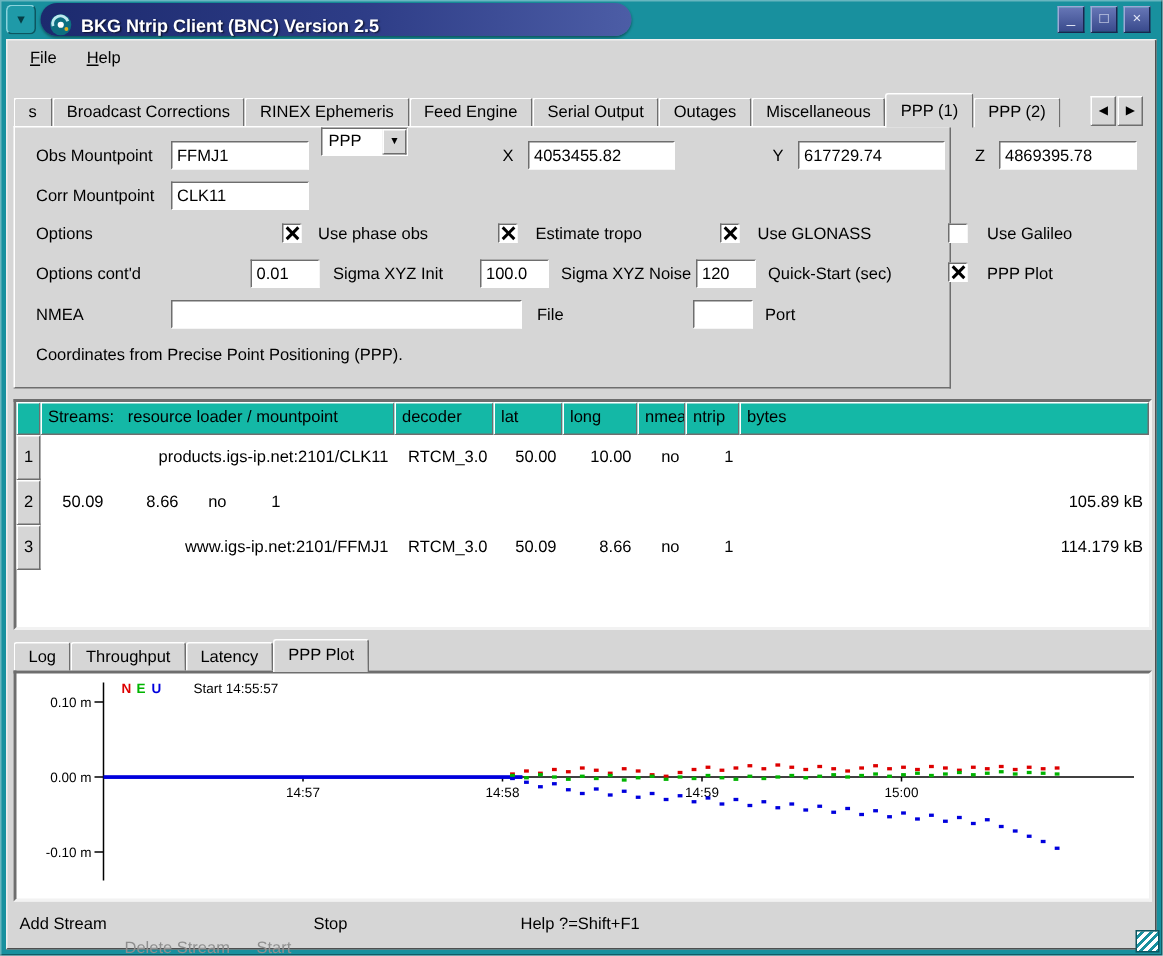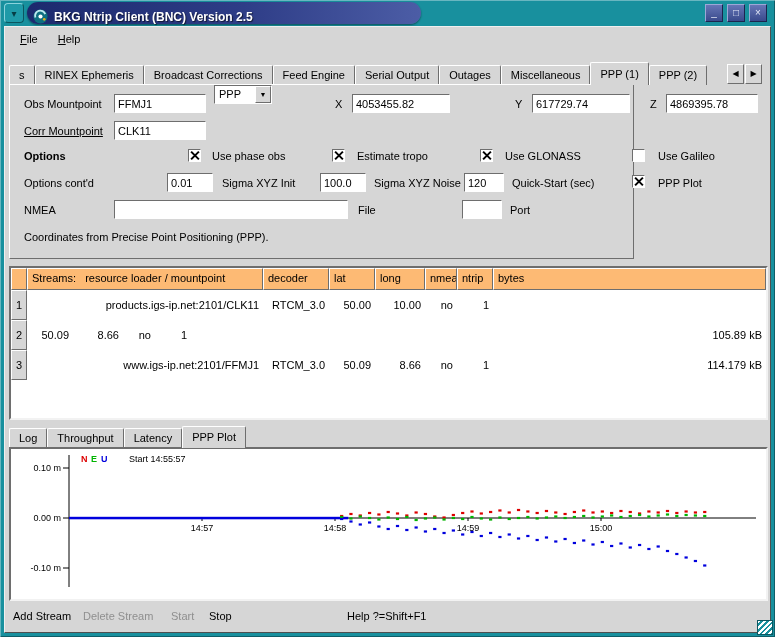--- a/index.html
+++ b/index.html
@@ -78,35 +78,35 @@
     border-color:#fff #6e6e6e #6e6e6e #fff; cursor:default; }
   .checkbox { position:absolute; width:13px; height:13px; background:#fff;
     border:1px solid; border-color:#6e6e6e #fff #fff #6e6e6e; cursor:default; }
   .checkbox.checked::before, .checkbox.checked::after { content:""; position:absolute;
     left:5px; top:0px; width:2px; height:11px; background:#000; }
   .checkbox.checked::before { transform:rotate(45deg); }
   .checkbox.checked::after  { transform:rotate(-45deg); }
 
   
   .t-header { display:flex; height:22px; }
-  .hcell { background:#fdba74; border:1px solid; border-color:#fff #6e6e6e #6e6e6e #fff;
+  .hcell { background:#14b8a6; border:1px solid; border-color:#fff #6e6e6e #6e6e6e #fff;
     padding:3px 4px 0; overflow:hidden; white-space:pre; }
   .t-row { display:flex; height:30px; }
   .numcell { flex:0 0 16px; background:#d6d6d6; border:1px solid;
     border-color:#fff #6e6e6e #6e6e6e #fff; text-align:center; line-height:28px; }
   .bcell { line-height:30px; padding:0 4px; overflow:hidden; white-space:nowrap;text-align:right; }
   .c-mp  { flex:0 0 236px; } .c-dec { flex:0 0 66px; } .c-lat { flex:0 0 46px; }
   .c-lon { flex:0 0 50px; }  .c-nme { flex:0 0 32px; } .c-ntr { flex:0 0 36px; }
   .c-byt { flex:1 1 auto; }
   .hcell.c-mp { flex-basis:236px; }
 
   
   #footer { position:absolute; left:0; right:0; bottom:4px; height:18px; }
   .footer-btn { position:absolute; top:0; white-space:nowrap; cursor:default; }
-  .footer-btn.disabled { color:#8f8f8f; }
+  .footer-btn.disabled { color:#8f8f8f;margin-top:16px; }
 
   #resize-grip { position:absolute; right:2px; bottom:2px; width:16px; height:15px;
     background:repeating-linear-gradient(135deg,#ffffff 0 2px,#18909e 2px 4px);
     border:1px solid #0c5660; }
 </style>
 </head>
 <body>
 
 <div id="frame-bevel"></div>
 
@@ -130,22 +130,22 @@
 
 <div id="window">
 
   <div id="menubar">
     <span class="menu-item">File</span>
     <span class="menu-item">Help</span>
   </div>
 
   <div id="tabbar-top" class="tabbar">
     <div class="tab">s</div>
+    <div class="tab">Broadcast Corrections</div>
     <div class="tab">RINEX Ephemeris</div>
-    <div class="tab">Broadcast Corrections</div>
     <div class="tab">Feed Engine</div>
     <div class="tab">Serial Output</div>
     <div class="tab">Outages</div>
     <div class="tab">Miscellaneous</div>
     <div class="tab active">PPP (1)</div>
     <div class="tab">PPP (2)</div>
   </div>
   <div class="tab-scroll" id="tab-scroll-left">◀</div>
   <div class="tab-scroll" id="tab-scroll-right">▶</div>
 
@@ -157,24 +157,24 @@
       <span class="combo-text">PPP</span>
       <span class="combo-btn">▼</span>
     </div>
     <span class="lbl" style="left:325px;top:13px;">X</span>
     <input class="field" style="left: 342px; top: 9px; width: 98px;" value="4053455.82">
     <span class="lbl" style="left:505px;top:13px;">Y</span>
     <input class="field" style="left: 522px; top: 9px; width: 98px;" value="617729.74">
     <span class="lbl" style="left:640px;top:13px;">Z</span>
     <input class="field" style="left: 656px; top: 9px; width: 92px;" value="4869395.78">
 
-    <span class="lbl" style="left:14px;top:40px;text-decoration:underline;">Corr Mountpoint</span>
+    <span class="lbl" style="left:14px;top:40px;">Corr Mountpoint</span>
     <input class="field" style="left: 104px; top: 36px; width: 92px;" value="CLK11">
 
-    <span class="lbl" style="left:14px;top:65px;font-weight:bold;">Options</span>
+    <span class="lbl" style="left:14px;top:65px;">Options</span>
     <span class="checkbox checked" style="left:178px;top:64px;"></span>
     <span class="lbl" style="left:202px;top:65px;">Use phase obs</span>
     <span class="checkbox checked" style="left:322px;top:64px;"></span>
     <span class="lbl" style="left:347px;top:65px;">Estimate tropo</span>
     <span class="checkbox checked" style="left:470px;top:64px;"></span>
     <span class="lbl" style="left:495px;top:65px;">Use GLONASS</span>
     <span class="checkbox" style="left:622px;top:64px;"></span>
     <span class="lbl" style="left:648px;top:65px;">Use Galileo</span>
 
     <span class="lbl" style="left:14px;top:92px;">Options cont'd</span>

